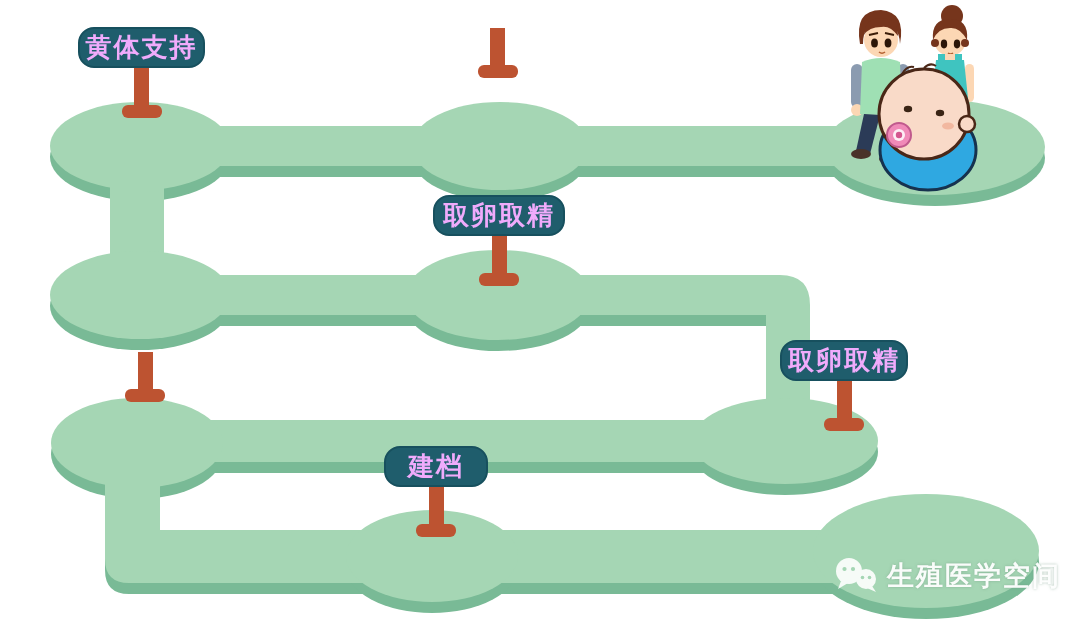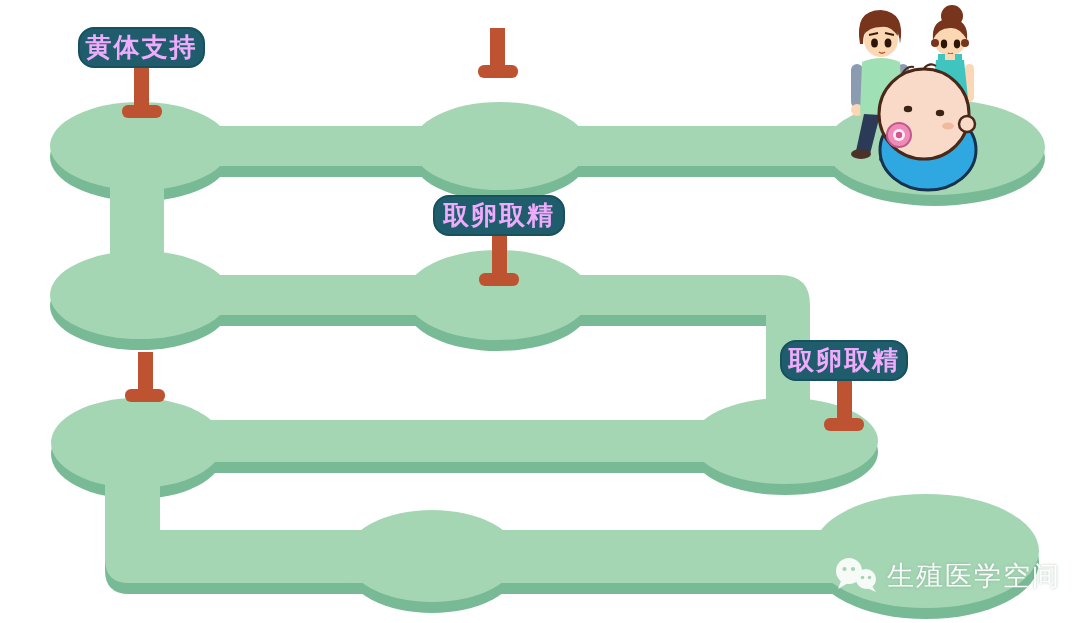--- a/index.html
+++ b/index.html
@@ -19,21 +19,21 @@
   .sign .post { width:15px; height:39px; background:#bd5331; }
   .sign .foot { width:40px; height:13px; border-radius:6px; background:#bd5331; margin-top:-2px; }
 
   .family { position:absolute; left:836px; top:2px; z-index:3; }
 
   .watermark {
     position:absolute; left:834px; top:558px; z-index:6;
     display:flex; align-items:center; gap:7px;
   }
   .watermark .wm-text {
-    font-size:27px; font-weight:400; letter-spacing:2px;
+    font-size:27px; font-weight:700; letter-spacing:2px;
     color:rgba(255,255,255,0.95); text-shadow:0 0 3px rgba(110,150,125,0.55);
     white-space:nowrap;
   }
 </style>
 </head>
 <body>
 
 <div id="stage">
 
   <svg class="track-svg" width="1080" height="623" viewBox="0 0 1080 623">
@@ -87,20 +87,25 @@
     <div class="post"></div>
     <div class="foot"></div>
   </div>
 
   <div class="sign" style="left:780px;top:340px;width:128px">
     <div class="board">取卵取精</div>
     <div class="post"></div>
     <div class="foot"></div>
   </div>
 
+  <div class="sign" style="left:384px;top:446px;width:104px">
+    <div class="board">建档</div>
+    <div class="post"></div>
+    <div class="foot"></div>
+  </div>
 
   <svg class="family" width="170" height="195" viewBox="0 0 170 195">
 
     <g>
       <path d="M24,42 Q18,8 45,8 Q70,10 64,42 Q63,20 44,20 Q27,20 27,42 Z" fill="#76351c"></path>
       <circle cx="45" cy="38" r="17" fill="#fcd7b4"></circle>
       <path d="M28,33 Q29,15 46,16 Q62,17 62,34 Q54,23 45,25 Q33,25 28,33 Z" fill="#76351c"></path>
       <path d="M33,33 l9,-2 M49,31 l9,2" stroke="#3a1c08" stroke-width="2" fill="none"></path>
       <ellipse cx="38.5" cy="41" rx="3.4" ry="4.6" fill="#2c1608"></ellipse>
       <ellipse cx="52" cy="41" rx="3.4" ry="4.6" fill="#2c1608"></ellipse>

